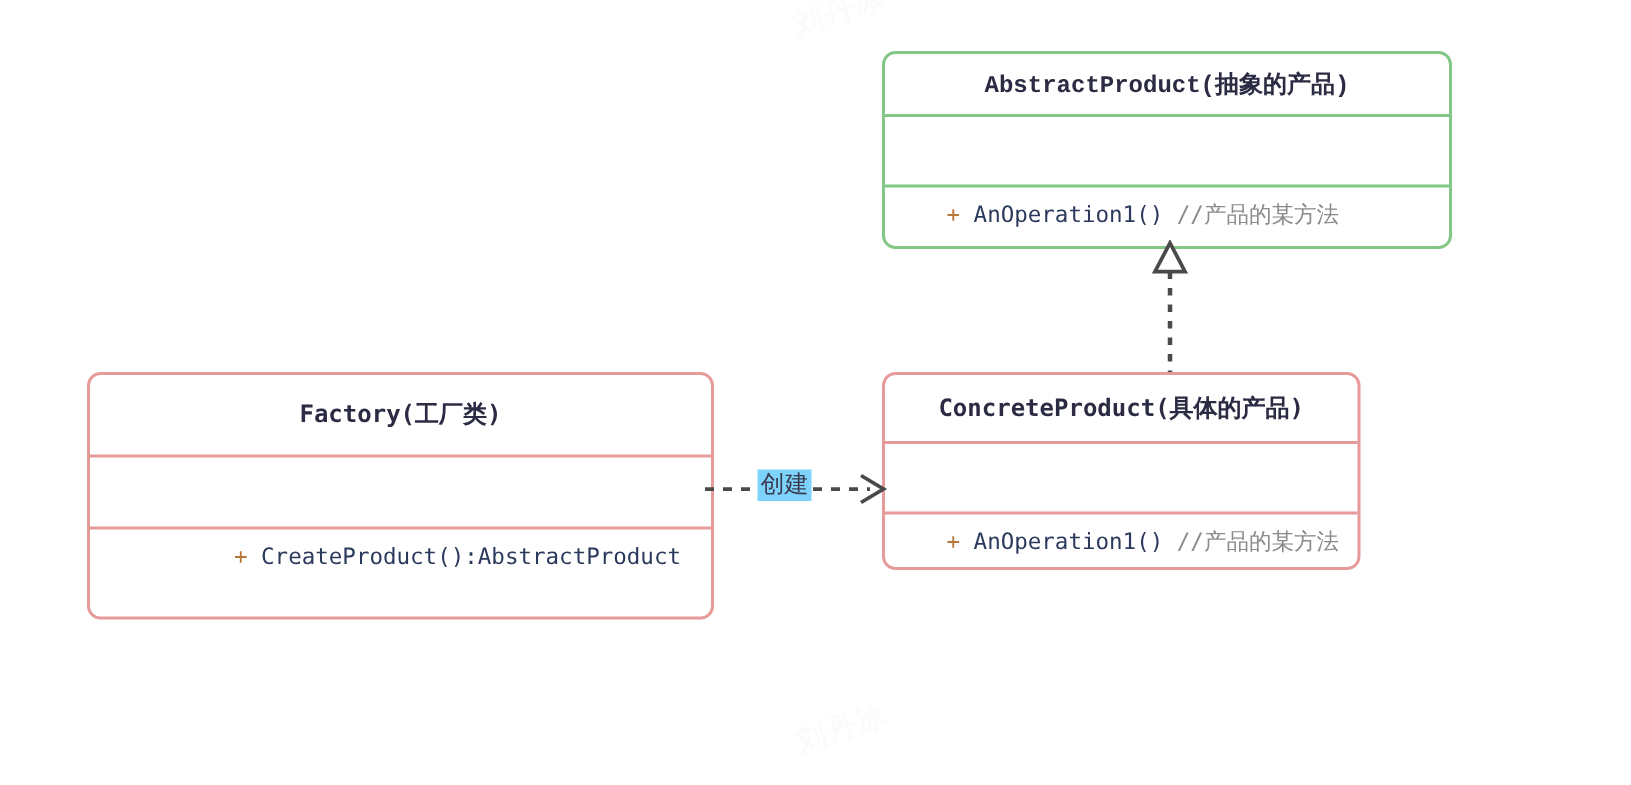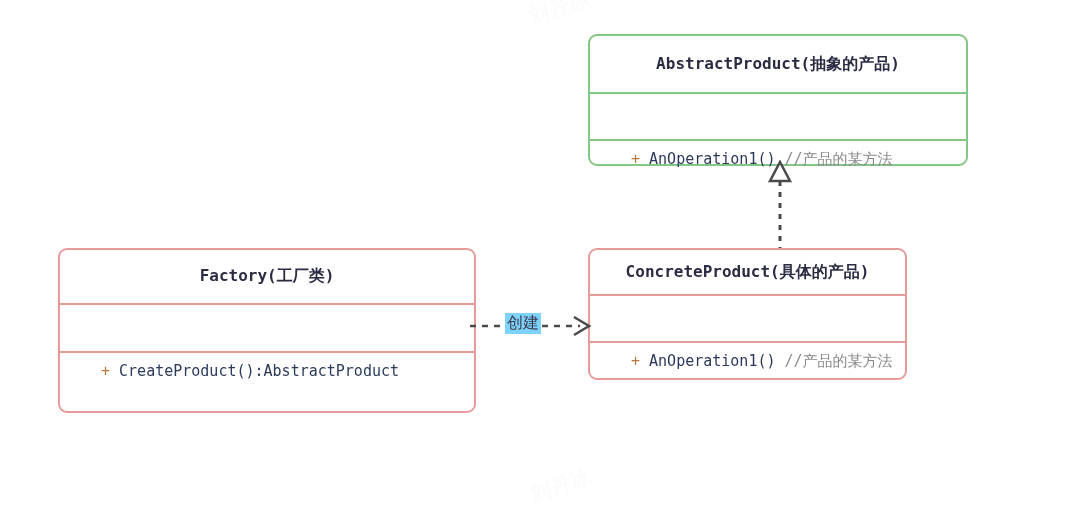--- a/index.html
+++ b/index.html
@@ -93,33 +93,33 @@
     white-space: nowrap;
     margin-left: 35px;
   }
   .vis-plus { color: #b8773a; }
   .op-sig   { color: #2b3a5c; }
   .op-note  { color: #8a8a8a; }
   .op-line  { display: block; }
 
   
   #box-abstract-product { left: 588px; top: 34px;  width: 380px; height: 132px; }
-  #box-abstract-product .uml-title { height: 56px; }
+  #box-abstract-product .uml-title { height: 40px; font-family: Liberation Mono, monospace; }
   #box-abstract-product .uml-attrs { height: 45px; }
   #box-abstract-product .uml-ops   { height: 35px; }
 
   #box-concrete-product { left: 588px; top: 248px; width: 319px; height: 132px; }
   #box-concrete-product .uml-title { height: 44px; }
   #box-concrete-product .uml-attrs { height: 45px; }
   #box-concrete-product .uml-ops   { height: 35px; }
 
   #box-factory { left: 58px; top: 248px; width: 418px; height: 165px; }
   #box-factory .uml-title { height: 53px; }
   #box-factory .uml-attrs { height: 46px; }
-  #box-factory .uml-ops   { height: 68px; }
+  #box-factory .uml-ops   { height: 68px; text-align: center; }
 
   
   .connector {
     position: absolute;
   }
   #realization-link { left: 760px; top: 160px; width: 40px; height: 92px; }
   #create-link      { left: 470px; top: 306px; width: 124px; height: 40px; }
 
   .edge-label {
     position: absolute;

